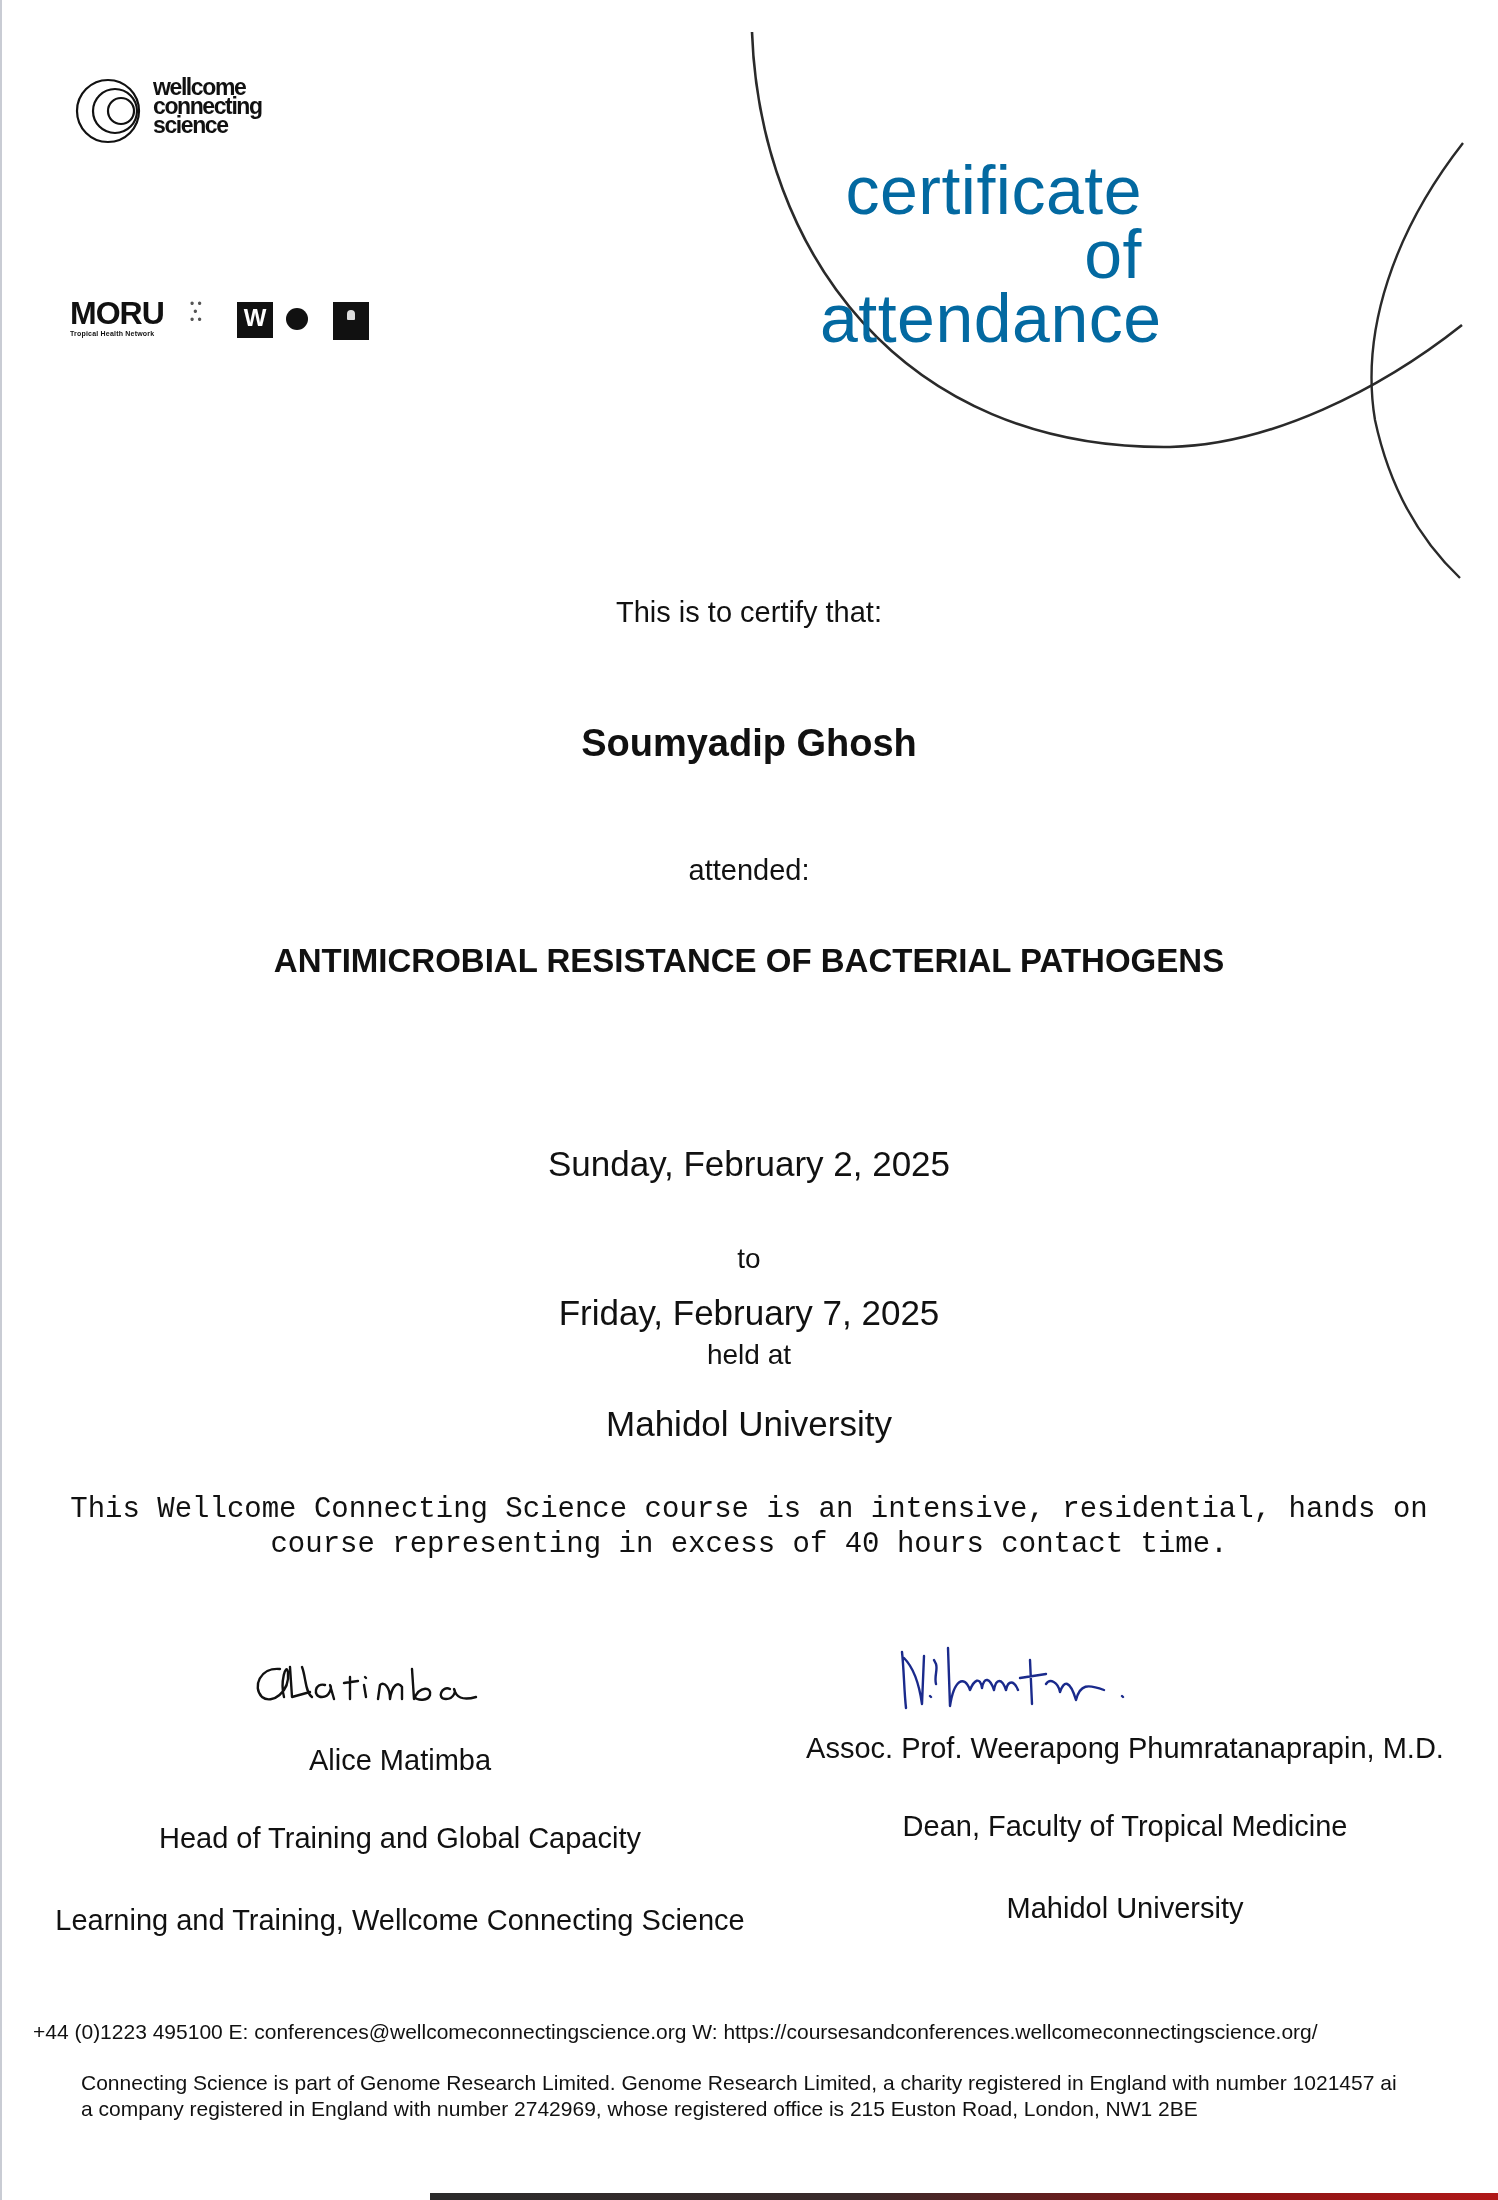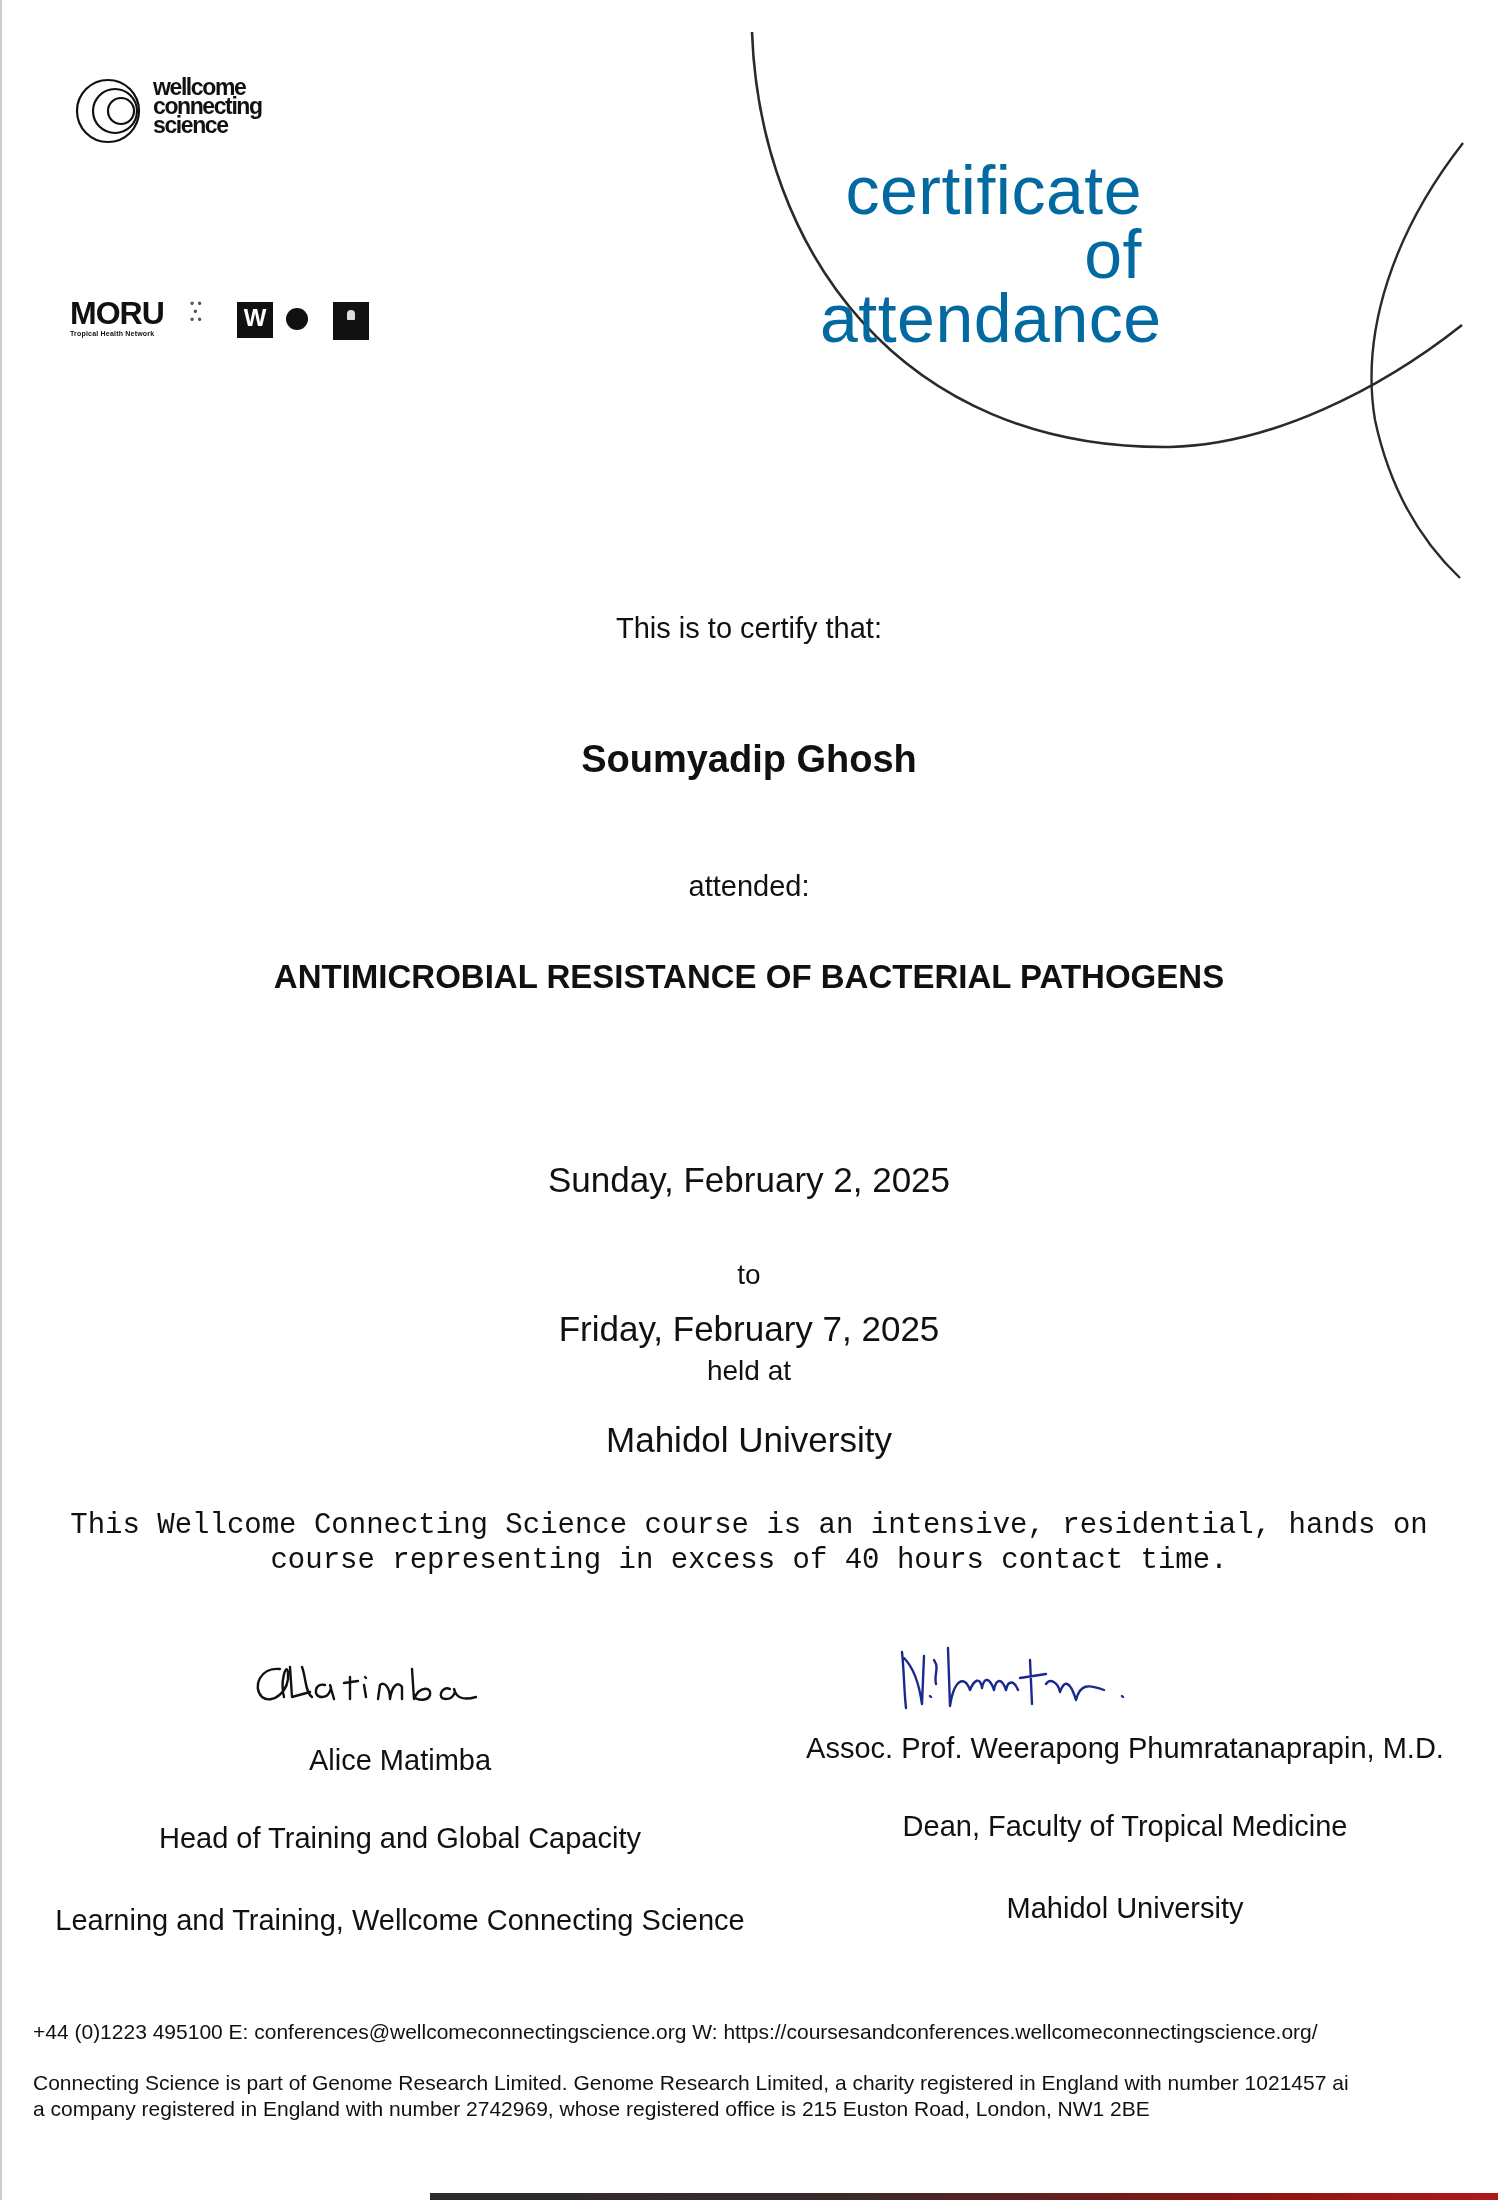--- a/index.html
+++ b/index.html
@@ -1,19 +1,19 @@
 <!DOCTYPE html>
 <html><head>
 <meta charset="utf-8">
 <style>
   html, body { margin: 0; padding: 0; background: #ffffff; }
   body { width: 1498px; height: 2200px; position: relative; overflow: hidden;
          font-family: "Liberation Sans", sans-serif; color: #111; }
   .abs { position: absolute; }
-  .center { position: absolute; left: 0; width: 1498px; text-align: center; margin-top: 16px; }
+  .center { position: absolute; left: 0; width: 1498px; text-align: center; }
 
   #arcs { position: absolute; left: 0; top: 0; width: 1498px; height: 700px; }
 
   .wcs-logo { left: 73px; top: 76px; width: 230px; height: 75px; }
   .wcs-logo .wordmark { position: absolute; left: 80px; top: 2px; font-weight: bold;
       font-size: 23px; line-height: 19px; letter-spacing: -1.4px; color: #111; }
 
   .moru { left: 70px; top: 298px; }
   .moru .name { font-size: 32px; font-weight: bold; letter-spacing: -1px; line-height: 30px; }
   .moru .dots { position: absolute; left: 120px; top: 2px; font-size: 12px; line-height: 8px; color: #555; }
@@ -46,21 +46,21 @@
   .sig-col { position: absolute; width: 700px; text-align: center; }
   .sig-left { left: 50px; }
   .sig-right { left: 775px; }
   .sig-img { position: absolute; }
   .sig-name { position: absolute; top: 1732px; width: 100%; font-size: 29px; }
   .sig-role { position: absolute; top: 1810px; width: 100%; font-size: 29px; }
   .sig-org { position: absolute; top: 1890px; width: 100%; font-size: 29px; line-height: 36px; }
 
   .footer { position: absolute; left: 33px; font-size: 21px; line-height: 26px; color: #111; white-space: nowrap; }
   .footer-addr { top: 2019px; }
-  .footer-legal { top: 2070px; }
+  .footer-legal { top: 2070px; margin-left: 48px; }
 
   .red-edge { position: absolute; left: 430px; top: 2193px; width: 1068px; height: 7px;
       background: linear-gradient(to right, #2b2b2b 0%, #3a2a2a 40%, #8a1414 75%, #b01818 100%); }
   .left-edge { position: absolute; left: 0; top: 0; width: 2px; height: 2200px; background: #c9ccd4; }
 </style>
 </head>
 <body>
 
 <div class="left-edge"></div>
 

